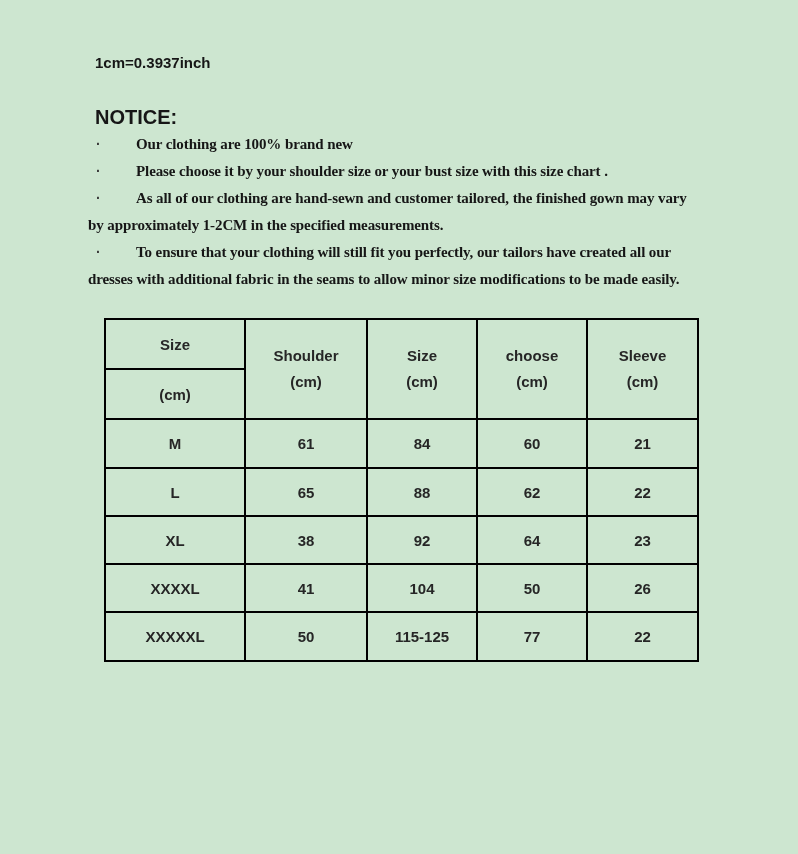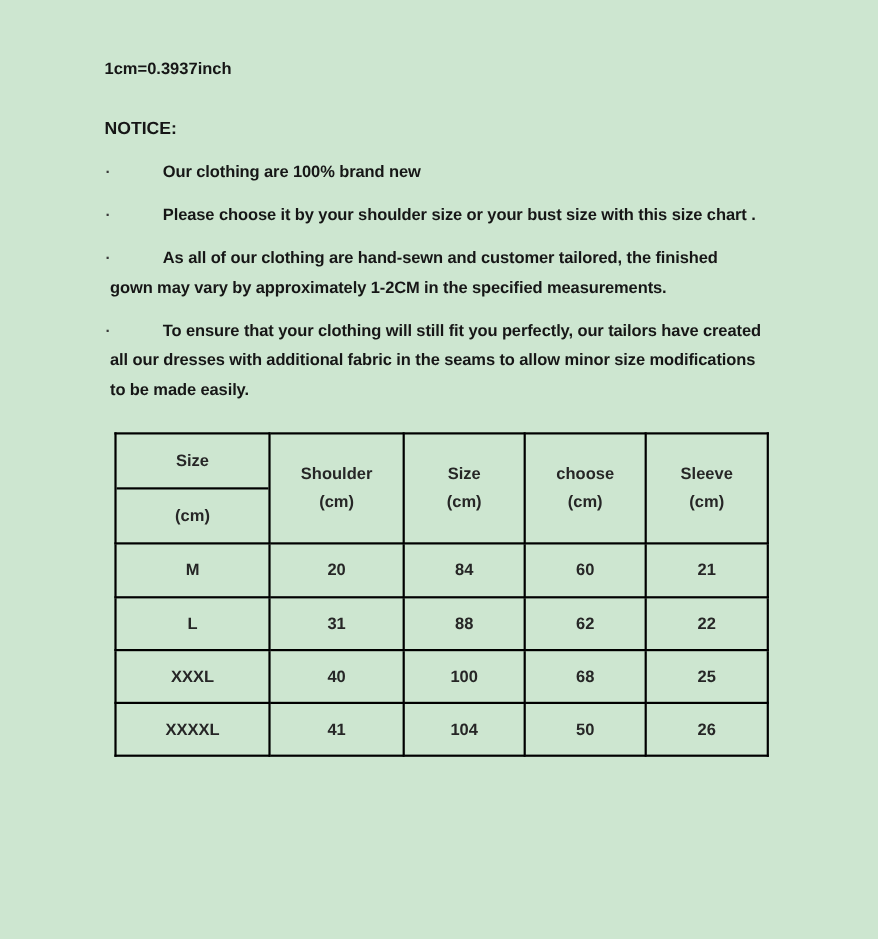--- a/index.html
+++ b/index.html
@@ -23,43 +23,44 @@
     border-radius: 28px;
   }
   .conversion {
     margin-left: 7px;
     font-size: 15px;
     line-height: 27px;
     margin-bottom: 28px;
   }
   .notice-title {
     margin-left: 7px;
-    font-size: 16px;
+    font-size: 20px;
     line-height: 27px;
   }
   .notice-list {
     width: 616px;
   }
   .notice-item {
     position: relative;
   }
   .notice-item .bullet {
     position: absolute;
     left: 8px;
     top: 0;
     font-size: 14px;
     line-height: 27px;
     color: #3a3a3a;
   }
   .notice-item p {
-    margin: 12px;
+    margin: 0;
     font-size: 15px;
     line-height: 27px;
     text-indent: 48px;
     letter-spacing: -0.1px;
+    font-family: Liberation Serif, serif;
   }
   .size-table {
     border-collapse: collapse;
     margin: 25px 0 0 16px;
     table-layout: fixed;
     width: 593px;
   }
   .size-table th, .size-table td {
     border: 2px solid #000;
     text-align: center;
@@ -144,42 +145,49 @@
         </th>
         <th class="th-two-line">
           <div class="line">Sleeve</div>
           <div class="line">(cm)</div>
         </th>
       </tr>
     </thead>
     <tbody>
       <tr>
         <td>M</td>
-        <td>20</td>
+        <td>61</td>
         <td>84</td>
         <td>60</td>
         <td>21</td>
       </tr>
       <tr>
         <td>L</td>
-        <td>31</td>
+        <td>65</td>
         <td>88</td>
         <td>62</td>
         <td>22</td>
       </tr>
       <tr>
-        <td>XXXL</td>
-        <td>40</td>
-        <td>100</td>
-        <td>68</td>
-        <td>25</td>
+        <td>XL</td>
+        <td>38</td>
+        <td>92</td>
+        <td>64</td>
+        <td>23</td>
       </tr>
       <tr>
         <td>XXXXL</td>
         <td>41</td>
         <td>104</td>
         <td>50</td>
         <td>26</td>
       </tr>
+      <tr>
+        <td>XXXXXL</td>
+        <td>50</td>
+        <td>115-125</td>
+        <td>77</td>
+        <td>22</td>
+      </tr>
     </tbody>
   </table>
 
 </div>
 
 </body></html>

